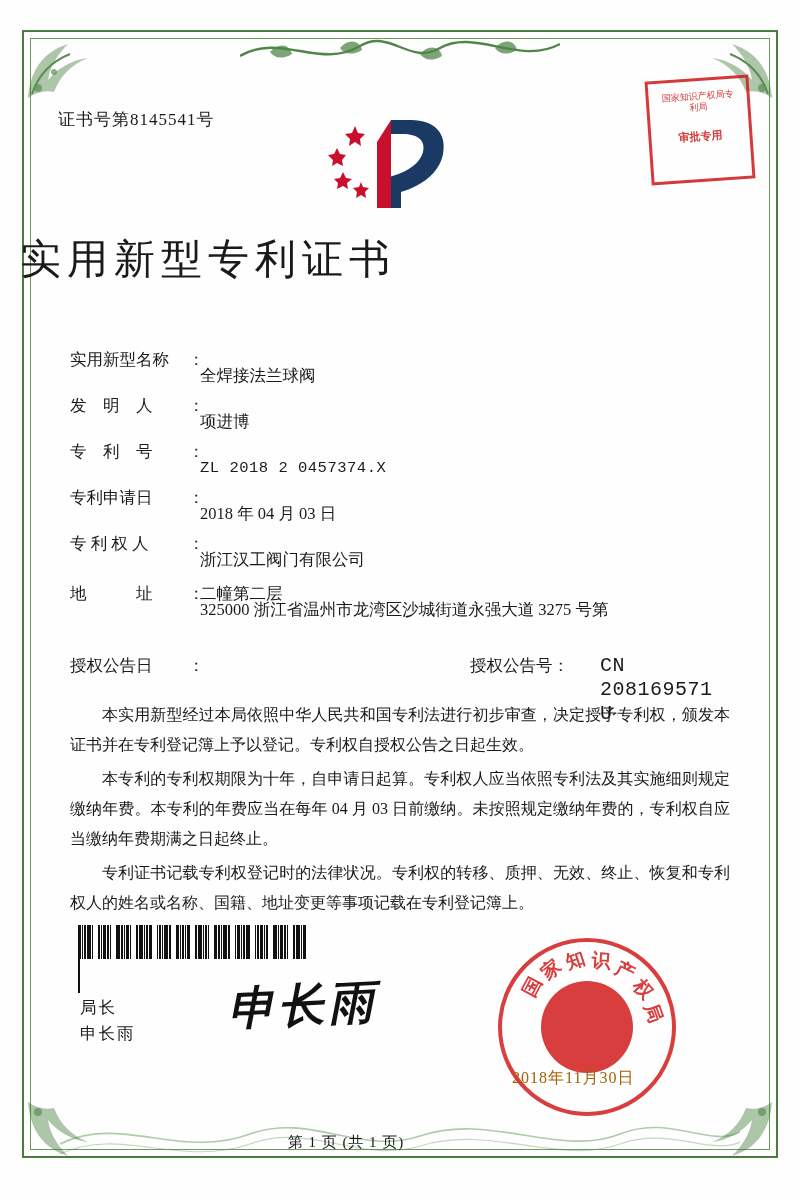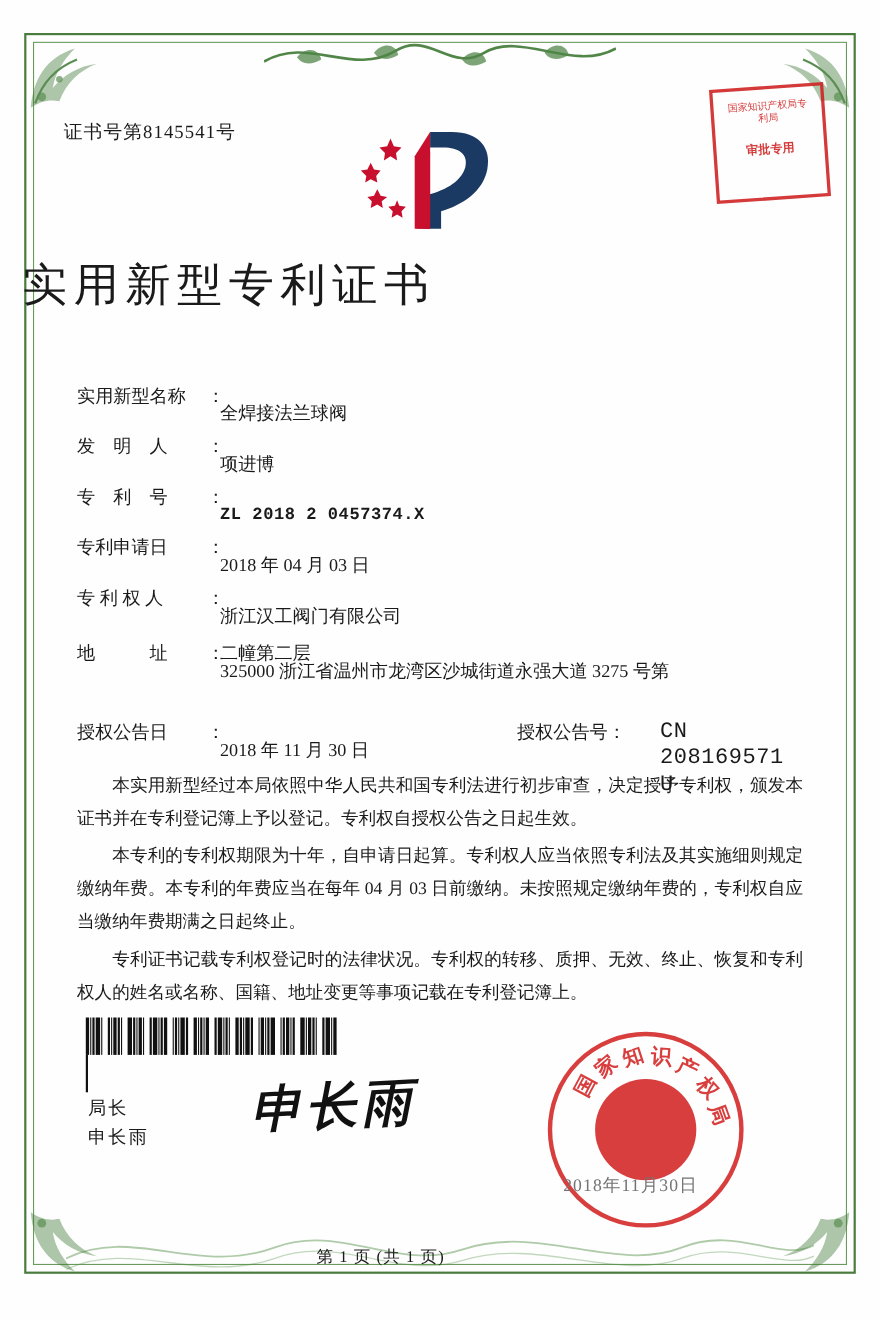--- a/index.html
+++ b/index.html
@@ -151,21 +151,20 @@
   }
   .f-value {
     position: absolute;
     left: 130px; top: 16px;
     right: 0;
   }
   .f-value.mono {
     font-family: "Liberation Mono", monospace;
     font-size: 15.5px;
     letter-spacing: .5px;
-    font-weight: bold;
   }
   .f-value2 {
     position: relative;
     margin-left: 130px;
     margin-top: 2px;
   }
 
   .row-split .f-value { width: 300px; }
   .pub-label {
     position: absolute;
@@ -256,21 +255,21 @@
     left: 50%; top: 50%;
     width: 92px; height: 92px;
     margin-left: -46px; margin-top: -46px;
     border-radius: 50%;
     background: #d42a2a;
   }
   .seal-date {
     position: absolute;
     left: 512px; top: 1068px;
     font-size: 16px;
-    color: #737373;
+    color: #a16207;
     letter-spacing: 1px;
     font-family: "Liberation Serif", serif;
   }
 
   .page-num {
     position: absolute;
     left: 0; bottom: 48px;
     width: 692px;
     text-align: center;
     font-size: 15px;
@@ -376,21 +375,20 @@
     <div class="field-row" style="min-height:50px">
       <span class="f-label">地　　　址</span>
       <span class="f-colon">：</span>
       <span class="f-value">325000 浙江省温州市龙湾区沙城街道永强大道 3275 号第</span>
       <div class="f-value2" style="margin-top:26px">二幢第二层</div>
     </div>
 
     <div class="field-row row-split">
       <span class="f-label">授权公告日</span>
       <span class="f-colon">：</span>
-      <span class="f-value">2018 年 11 月 30 日</span>
       <span class="pub-label">授权公告号：</span>
       <span class="pub-value">CN 208169571 U</span>
     </div>
   </div>
 
   <div class="body-text">
     <p>本实用新型经过本局依照中华人民共和国专利法进行初步审查，决定授予专利权，颁发本证书并在专利登记簿上予以登记。专利权自授权公告之日起生效。</p>
     <p>本专利的专利权期限为十年，自申请日起算。专利权人应当依照专利法及其实施细则规定缴纳年费。本专利的年费应当在每年 04 月 03 日前缴纳。未按照规定缴纳年费的，专利权自应当缴纳年费期满之日起终止。</p>
     <p>专利证书记载专利权登记时的法律状况。专利权的转移、质押、无效、终止、恢复和专利权人的姓名或名称、国籍、地址变更等事项记载在专利登记簿上。</p>
   </div>

